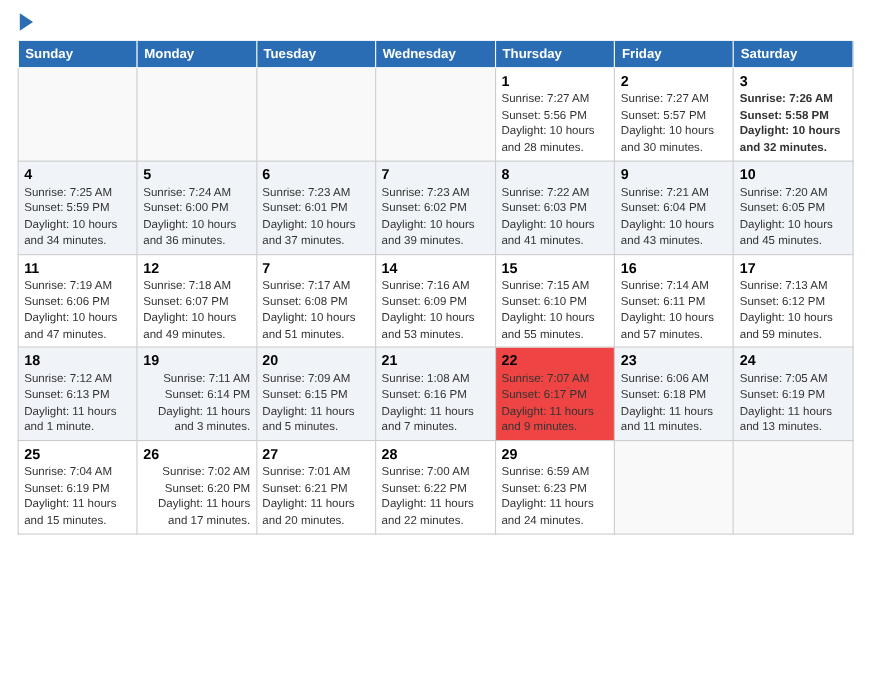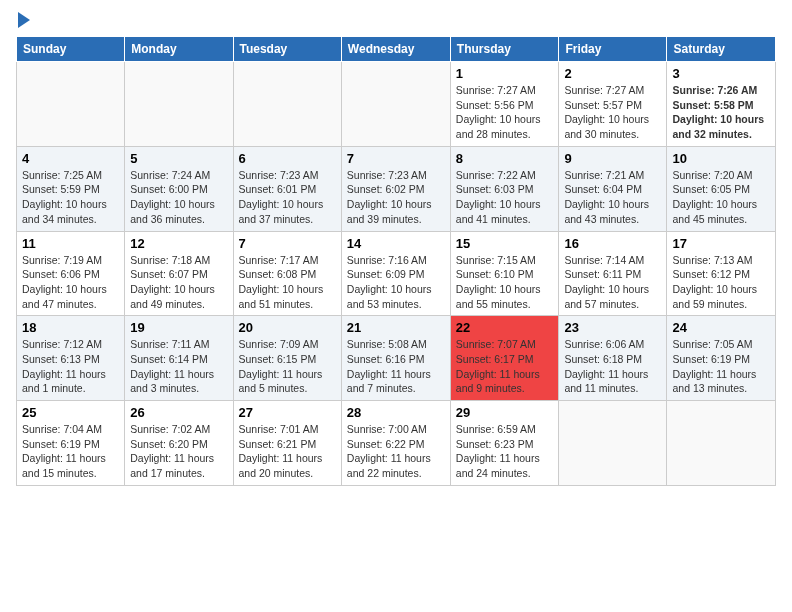--- a/index.html
+++ b/index.html
@@ -241,33 +241,33 @@
       </tr>
       <tr>
         <td style="background-color: rgb(240, 244, 248);">
           <span class="day-num">18</span>
           <div class="day-info" style="white-space: pre-line;">Sunrise: 7:12 AM
 Sunset: 6:13 PM
 Daylight: 11 hours and 1 minute.</div>
         </td>
         <td style="background-color: rgb(240, 244, 248);">
           <span class="day-num">19</span>
-          <div class="day-info" style="white-space: pre-line;">Sunrise: 7:11 AM
+          <div class="day-info" style="white-space: pre-line; text-align: right;">Sunrise: 7:11 AM
 Sunset: 6:14 PM
 Daylight: 11 hours and 3 minutes.</div>
         </td>
         <td style="background-color: rgb(240, 244, 248);">
           <span class="day-num">20</span>
           <div class="day-info" style="white-space: pre-line;">Sunrise: 7:09 AM
 Sunset: 6:15 PM
 Daylight: 11 hours and 5 minutes.</div>
         </td>
         <td style="background-color: rgb(240, 244, 248);">
           <span class="day-num">21</span>
-          <div class="day-info" style="white-space: pre-line;">Sunrise: 5:08 AM
+          <div class="day-info" style="white-space: pre-line;">Sunrise: 1:08 AM
 Sunset: 6:16 PM
 Daylight: 11 hours and 7 minutes.</div>
         </td>
         <td style="background-color: #ef4444;">
           <span class="day-num">22</span>
           <div class="day-info" style="white-space: pre-line;">Sunrise: 7:07 AM
 Sunset: 6:17 PM
 Daylight: 11 hours and 9 minutes.</div>
         </td>
         <td style="background-color: rgb(240, 244, 248);">
@@ -285,21 +285,21 @@
       </tr>
       <tr>
         <td style="background-color: rgb(255, 255, 255);">
           <span class="day-num">25</span>
           <div class="day-info" style="white-space: pre-line;">Sunrise: 7:04 AM
 Sunset: 6:19 PM
 Daylight: 11 hours and 15 minutes.</div>
         </td>
         <td style="background-color: rgb(255, 255, 255);">
           <span class="day-num">26</span>
-          <div class="day-info" style="white-space: pre-line;">Sunrise: 7:02 AM
+          <div class="day-info" style="white-space: pre-line; text-align: right;">Sunrise: 7:02 AM
 Sunset: 6:20 PM
 Daylight: 11 hours and 17 minutes.</div>
         </td>
         <td style="background-color: rgb(255, 255, 255); margin-top: 10px;">
           <span class="day-num">27</span>
           <div class="day-info" style="white-space: pre-line;">Sunrise: 7:01 AM
 Sunset: 6:21 PM
 Daylight: 11 hours and 20 minutes.</div>
         </td>
         <td style="background-color: rgb(255, 255, 255);">

